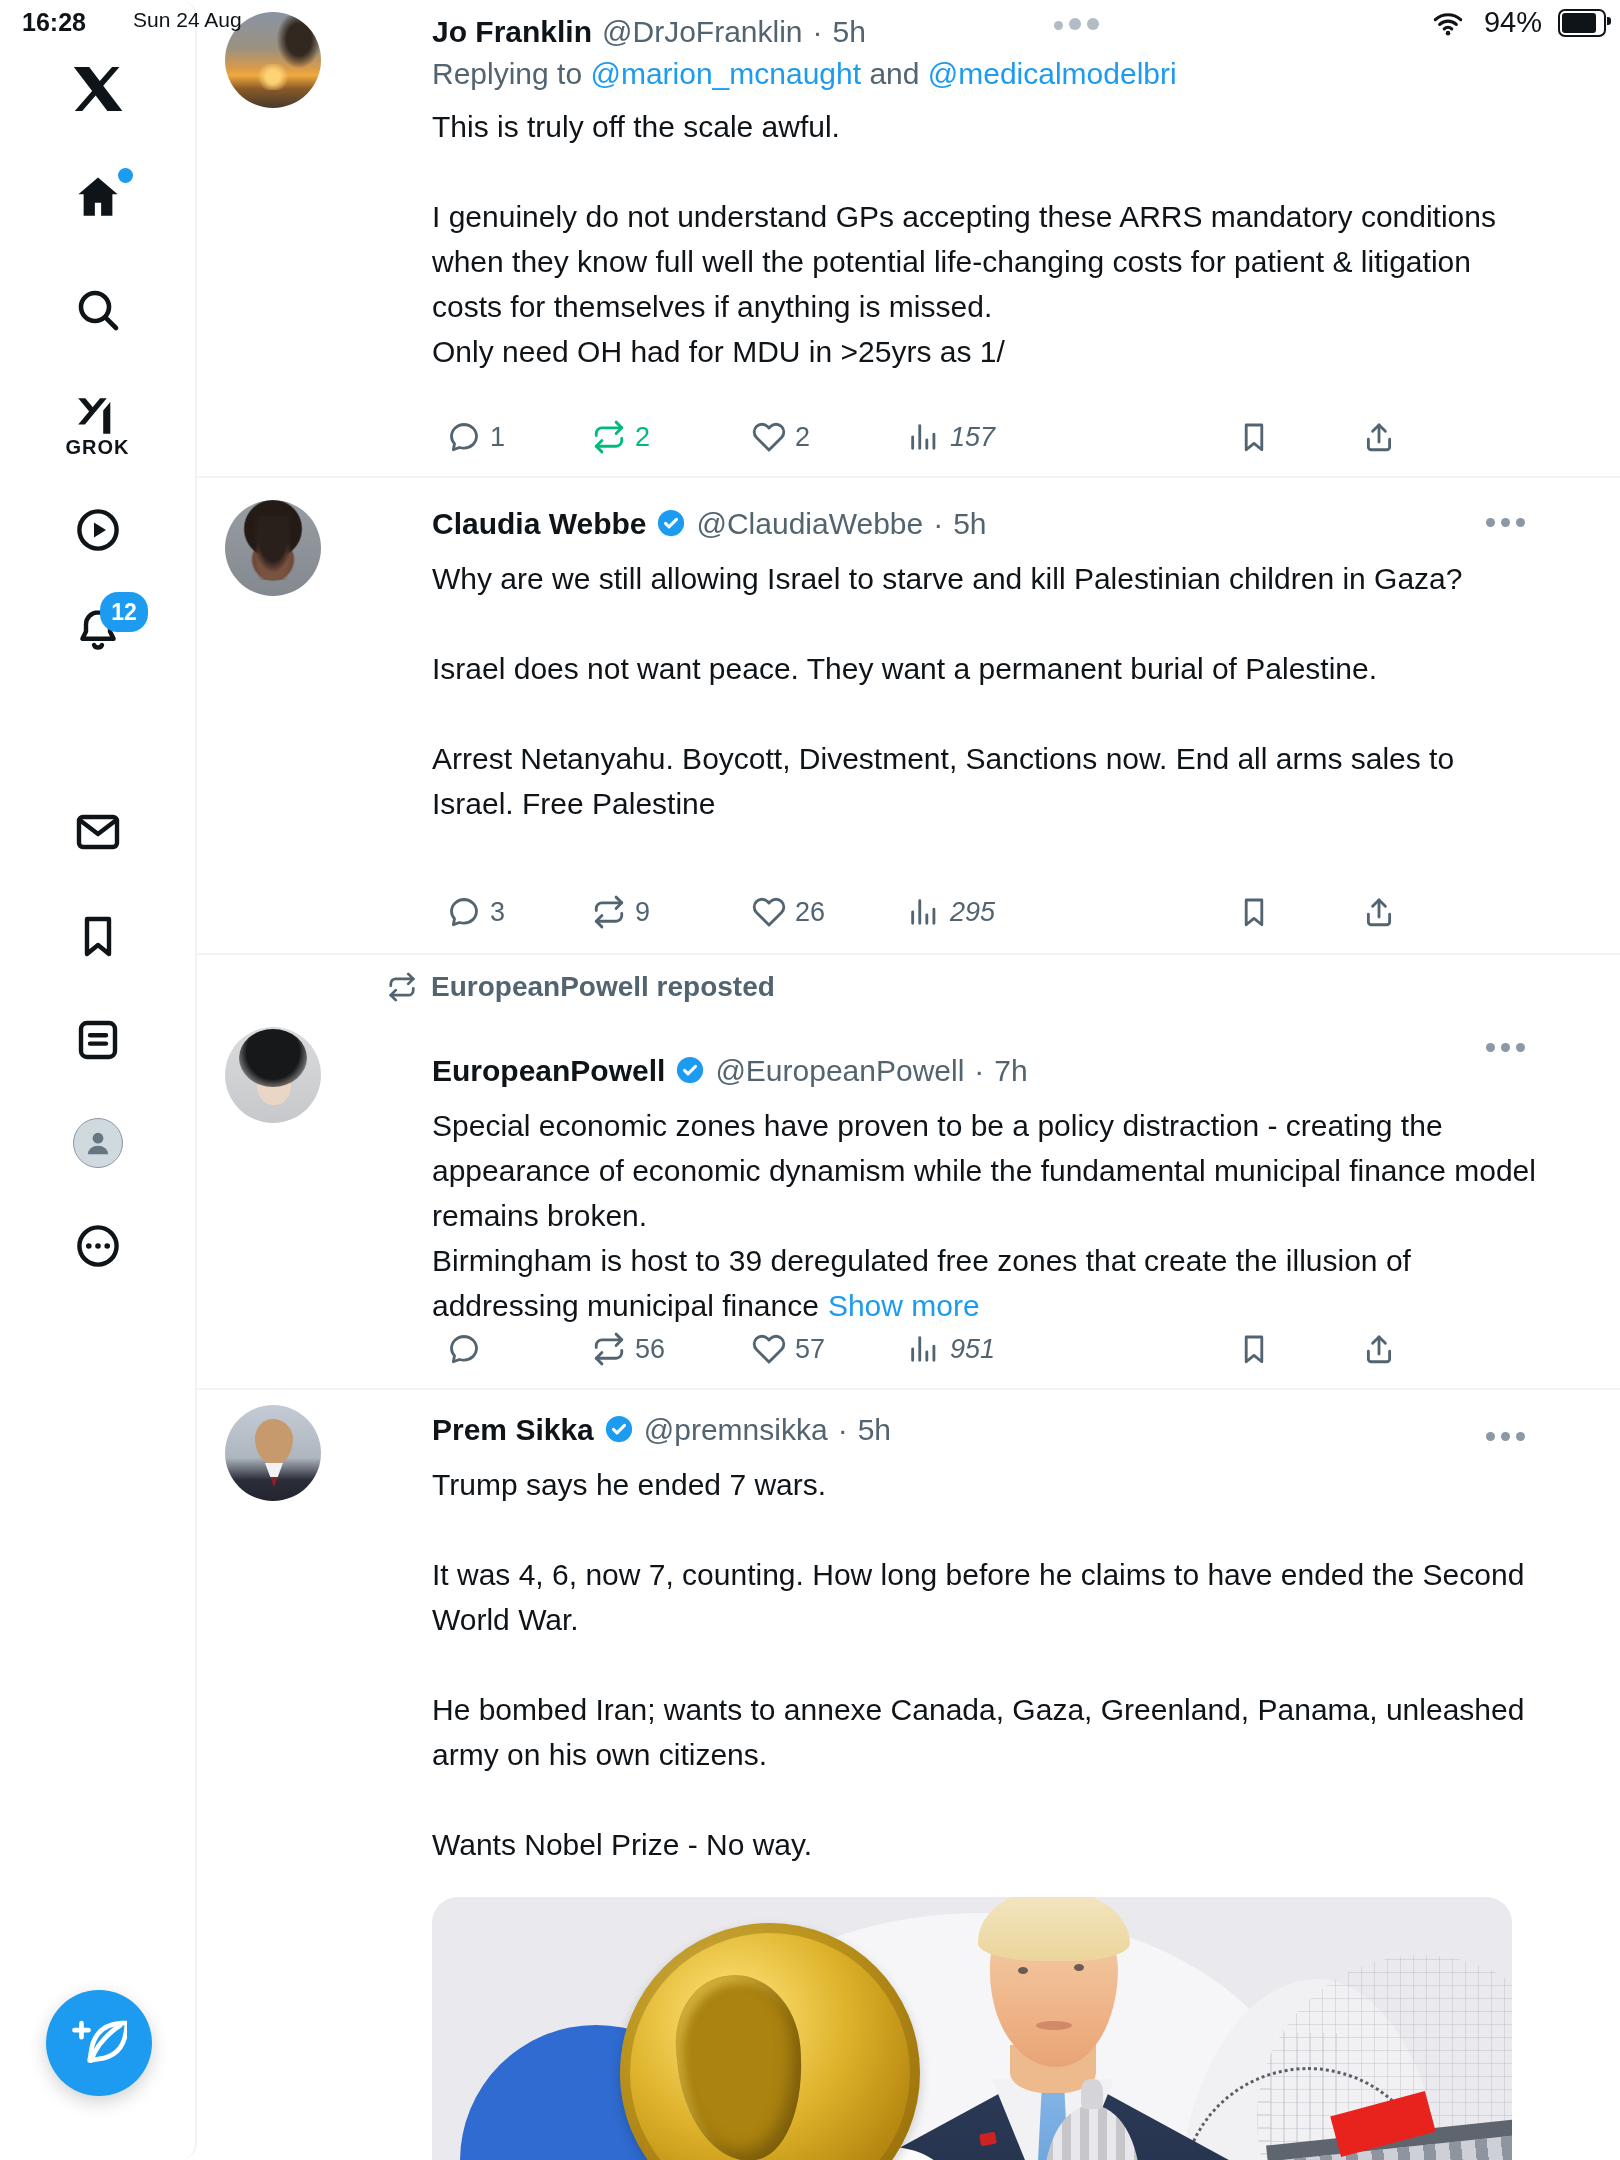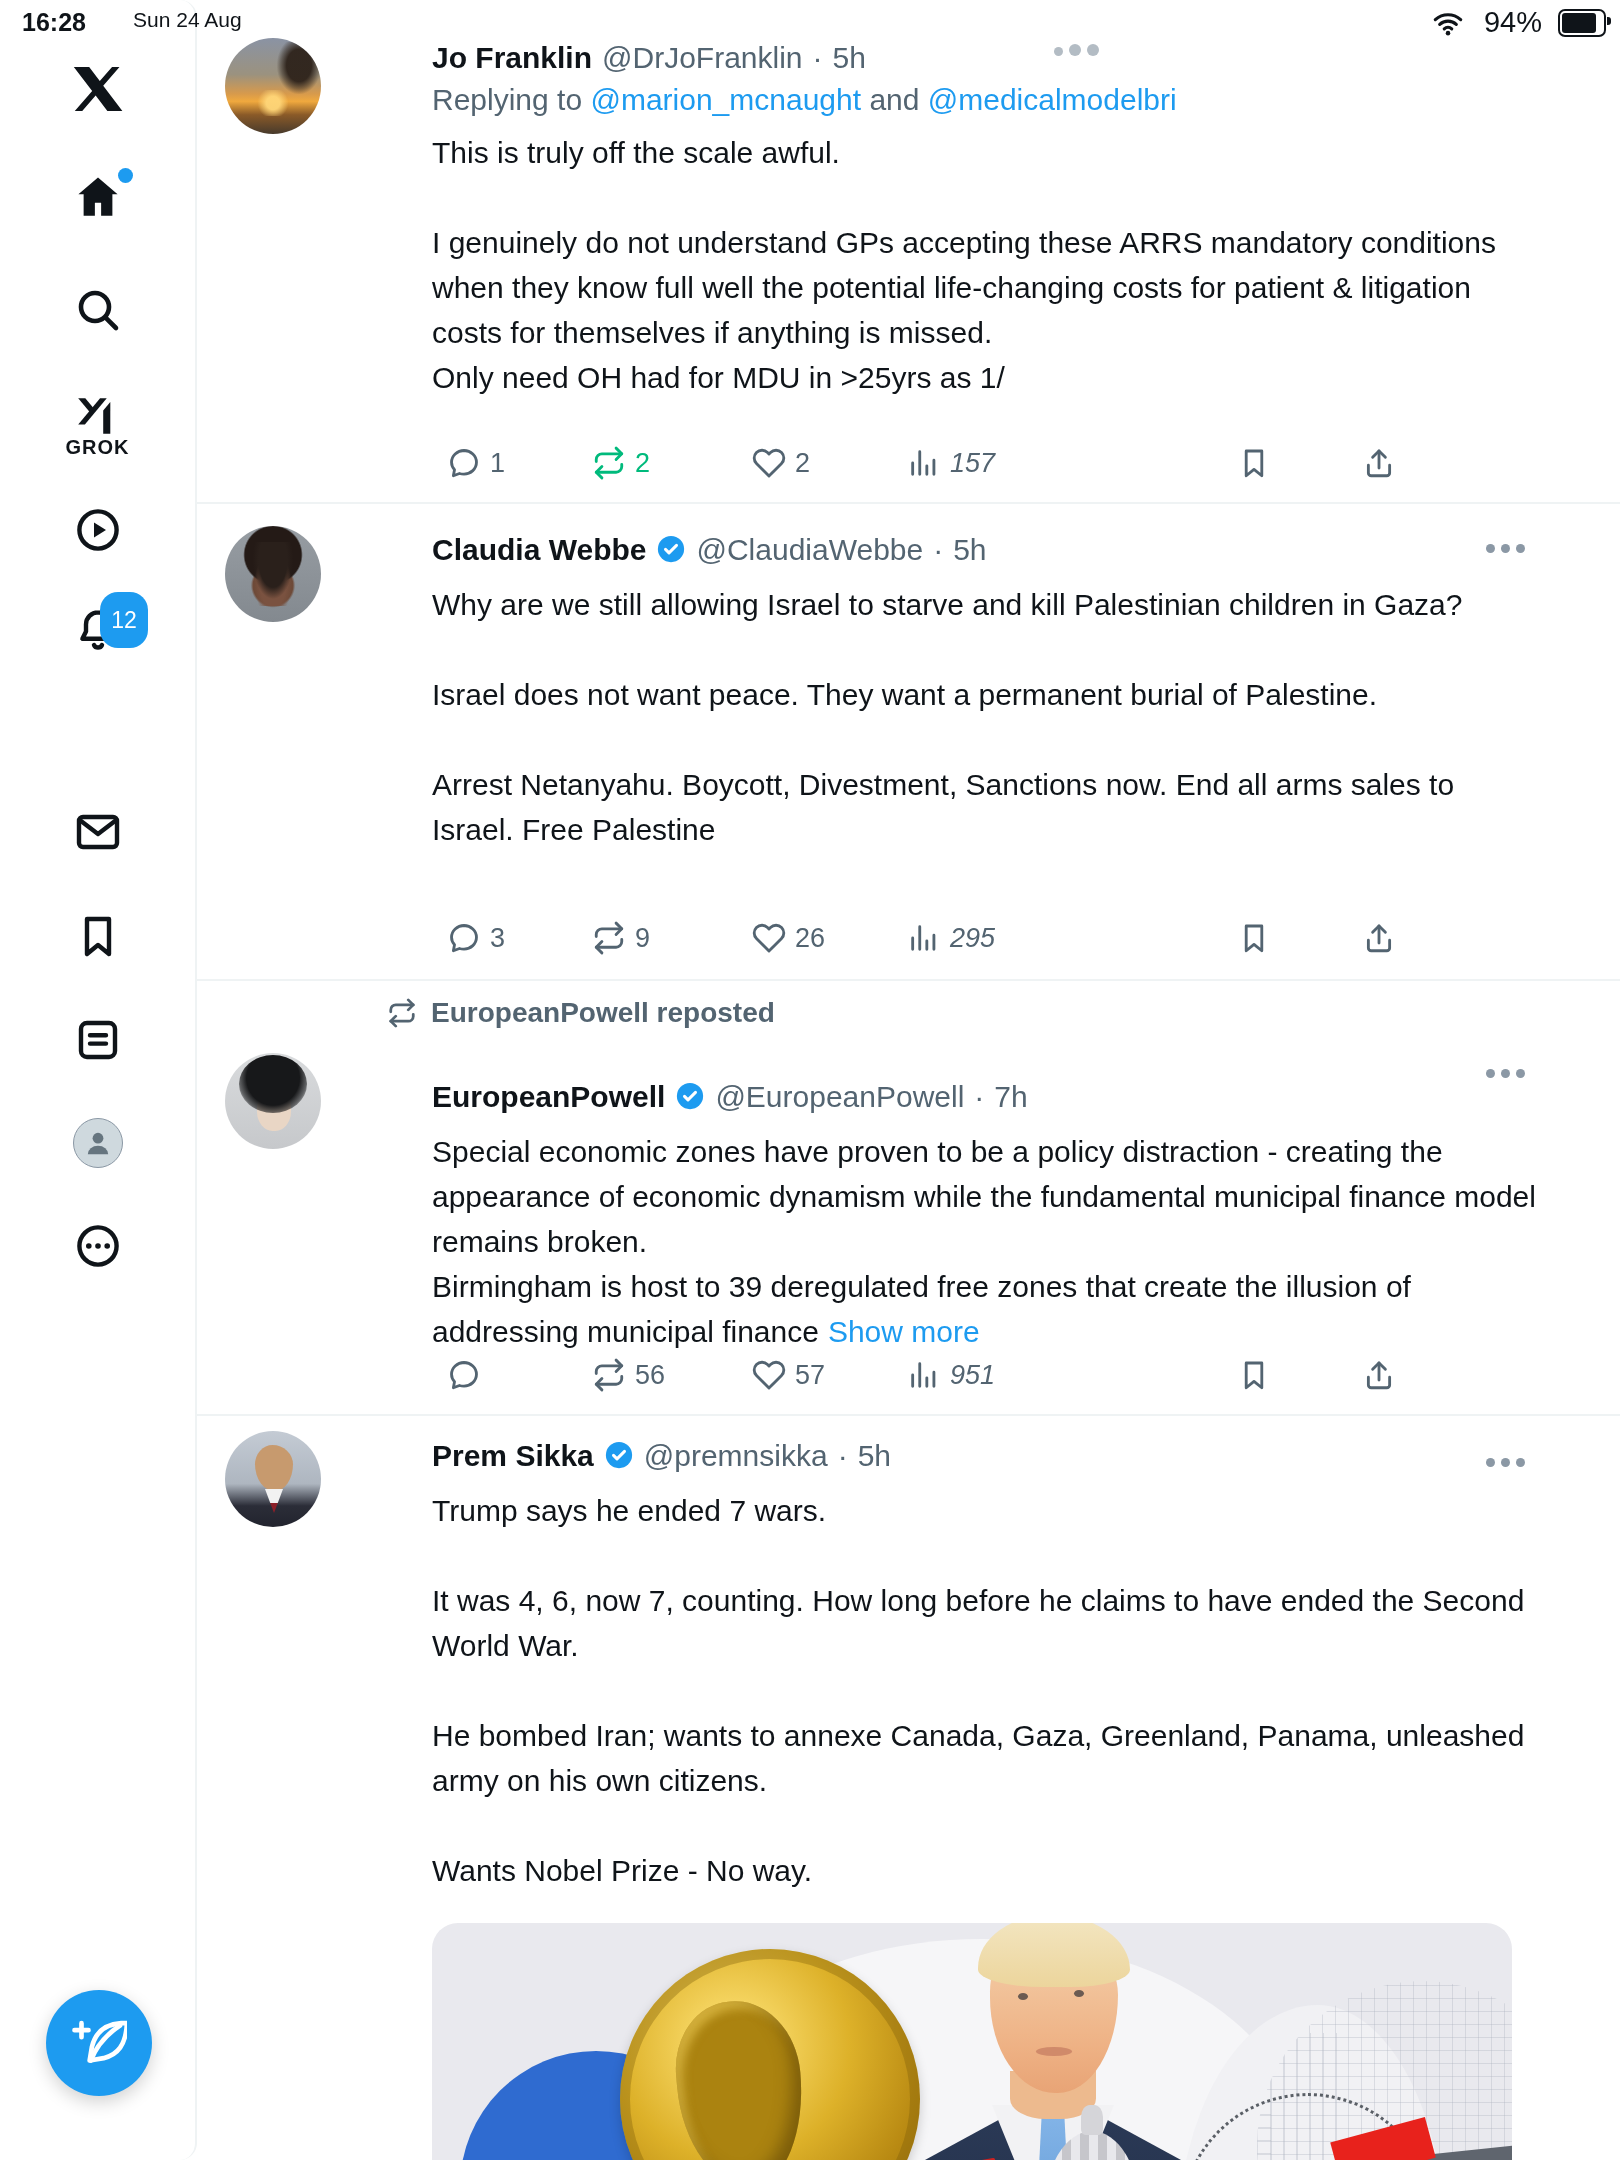--- a/index.html
+++ b/index.html
@@ -15,28 +15,28 @@
   .sb-right{position:absolute;right:14px;top:6px;display:flex;align-items:center;gap:16px;}
   .sb-batt-pct{font-size:29px;}
   .bat{position:relative;width:44px;height:24px;border:2.5px solid #0f1419;border-radius:7px;}
   .bat-fill{position:absolute;left:2px;top:2px;bottom:2px;width:34px;background:#0f1419;border-radius:3px;}
   .bat::after{content:"";position:absolute;right:-7px;top:6px;width:4px;height:8px;background:#0f1419;border-radius:0 3px 3px 0;}
   
   .sidebar{position:absolute;left:0;top:0;width:195px;height:2160px;border-right:2px solid #eff3f4;background:#fff;z-index:20;border-radius:17px;}
   .snav{position:absolute;left:0;width:195px;display:flex;justify-content:center;}
   .snav svg{display:block;}
   .grok-label{position:absolute;left:0;top:436px;width:195px;text-align:center;font-size:20px;font-weight:700;letter-spacing:1px;}
-  .notif-badge{position:absolute;left:100px;top:592px;min-width:30px;height:40px;padding:8px 9px;background:#1d9bf0;border-radius:18px;color:#fff;font-size:23px;font-weight:400;display:flex;align-items:center;justify-content:center;z-index:2;}
+  .notif-badge{position:absolute;left:100px;top:592px;min-width:30px;height:40px;padding:0 9px;background:#1d9bf0;border-radius:18px;color:#fff;font-size:23px;font-weight:700;display:flex;align-items:center;justify-content:center;z-index:2;}
   .home-dot{position:absolute;left:118px;top:168px;width:15px;height:15px;border-radius:50%;background:#1d9bf0;z-index:2;}
   .profile-circ{width:48px;height:48px;border-radius:50%;background:#cfd9de;display:flex;align-items:center;justify-content:center;border:1.5px solid #8b98a5;}
   .fab{position:absolute;left:46px;top:1990px;width:106px;height:106px;border-radius:50%;background:#1d9bf0;display:flex;align-items:center;justify-content:center;box-shadow:0 6px 18px rgba(0,0,0,.18);z-index:25;}
   
   .feed{position:absolute;left:197px;top:0;width:1423px;}
   .tweet{position:relative;box-sizing:border-box;padding-left:235px;padding-right:80px;border-bottom:2px solid #eff3f4;overflow:hidden;}
-  .t1{height:478px;padding-top:10px;margin-top:26px;}
+  .t1{height:478px;padding-top:10px;}
   .t2{height:477px;padding-top:24px;}
   .t3{height:435px;padding-top:94px;}
   .t4{height:772px;padding-top:18px;border-bottom:none;overflow:visible;}
   .avatar{position:absolute;left:28px;width:96px;height:96px;border-radius:50%;overflow:hidden;}
   .av1{background:linear-gradient(180deg,#8a93a4 0%,#9b927f 38%,#d79a4c 58%,#f0a93e 66%,#8a5a28 80%,#473a2c 100%);}
   .av1::after{content:"";position:absolute;left:52px;top:4px;width:44px;height:52px;background:radial-gradient(ellipse at 50% 45%,rgba(45,34,26,.95) 0 40%,rgba(45,34,26,.45) 58%,transparent 72%);}
   .av1::before{content:"";position:absolute;left:30px;top:52px;width:36px;height:26px;background:radial-gradient(circle,rgba(255,214,120,.95) 0 30%,transparent 70%);}
   .av2{background:radial-gradient(circle at 50% 30%,#241a16 0 34%,transparent 36%),radial-gradient(circle at 50% 62%,#6e4a38 0 26%,transparent 29%),linear-gradient(180deg,#979da3,#83898f);}
   .av2::after{content:"";position:absolute;left:24px;top:16px;width:48px;height:64px;background:radial-gradient(ellipse at 50% 28%,#2a201b 0 42%,transparent 60%),radial-gradient(ellipse at 50% 66%,#7a5240 0 38%,transparent 55%);}
   .av3{background:linear-gradient(180deg,#d9dbdd 0%,#c6c8cb 100%);}

